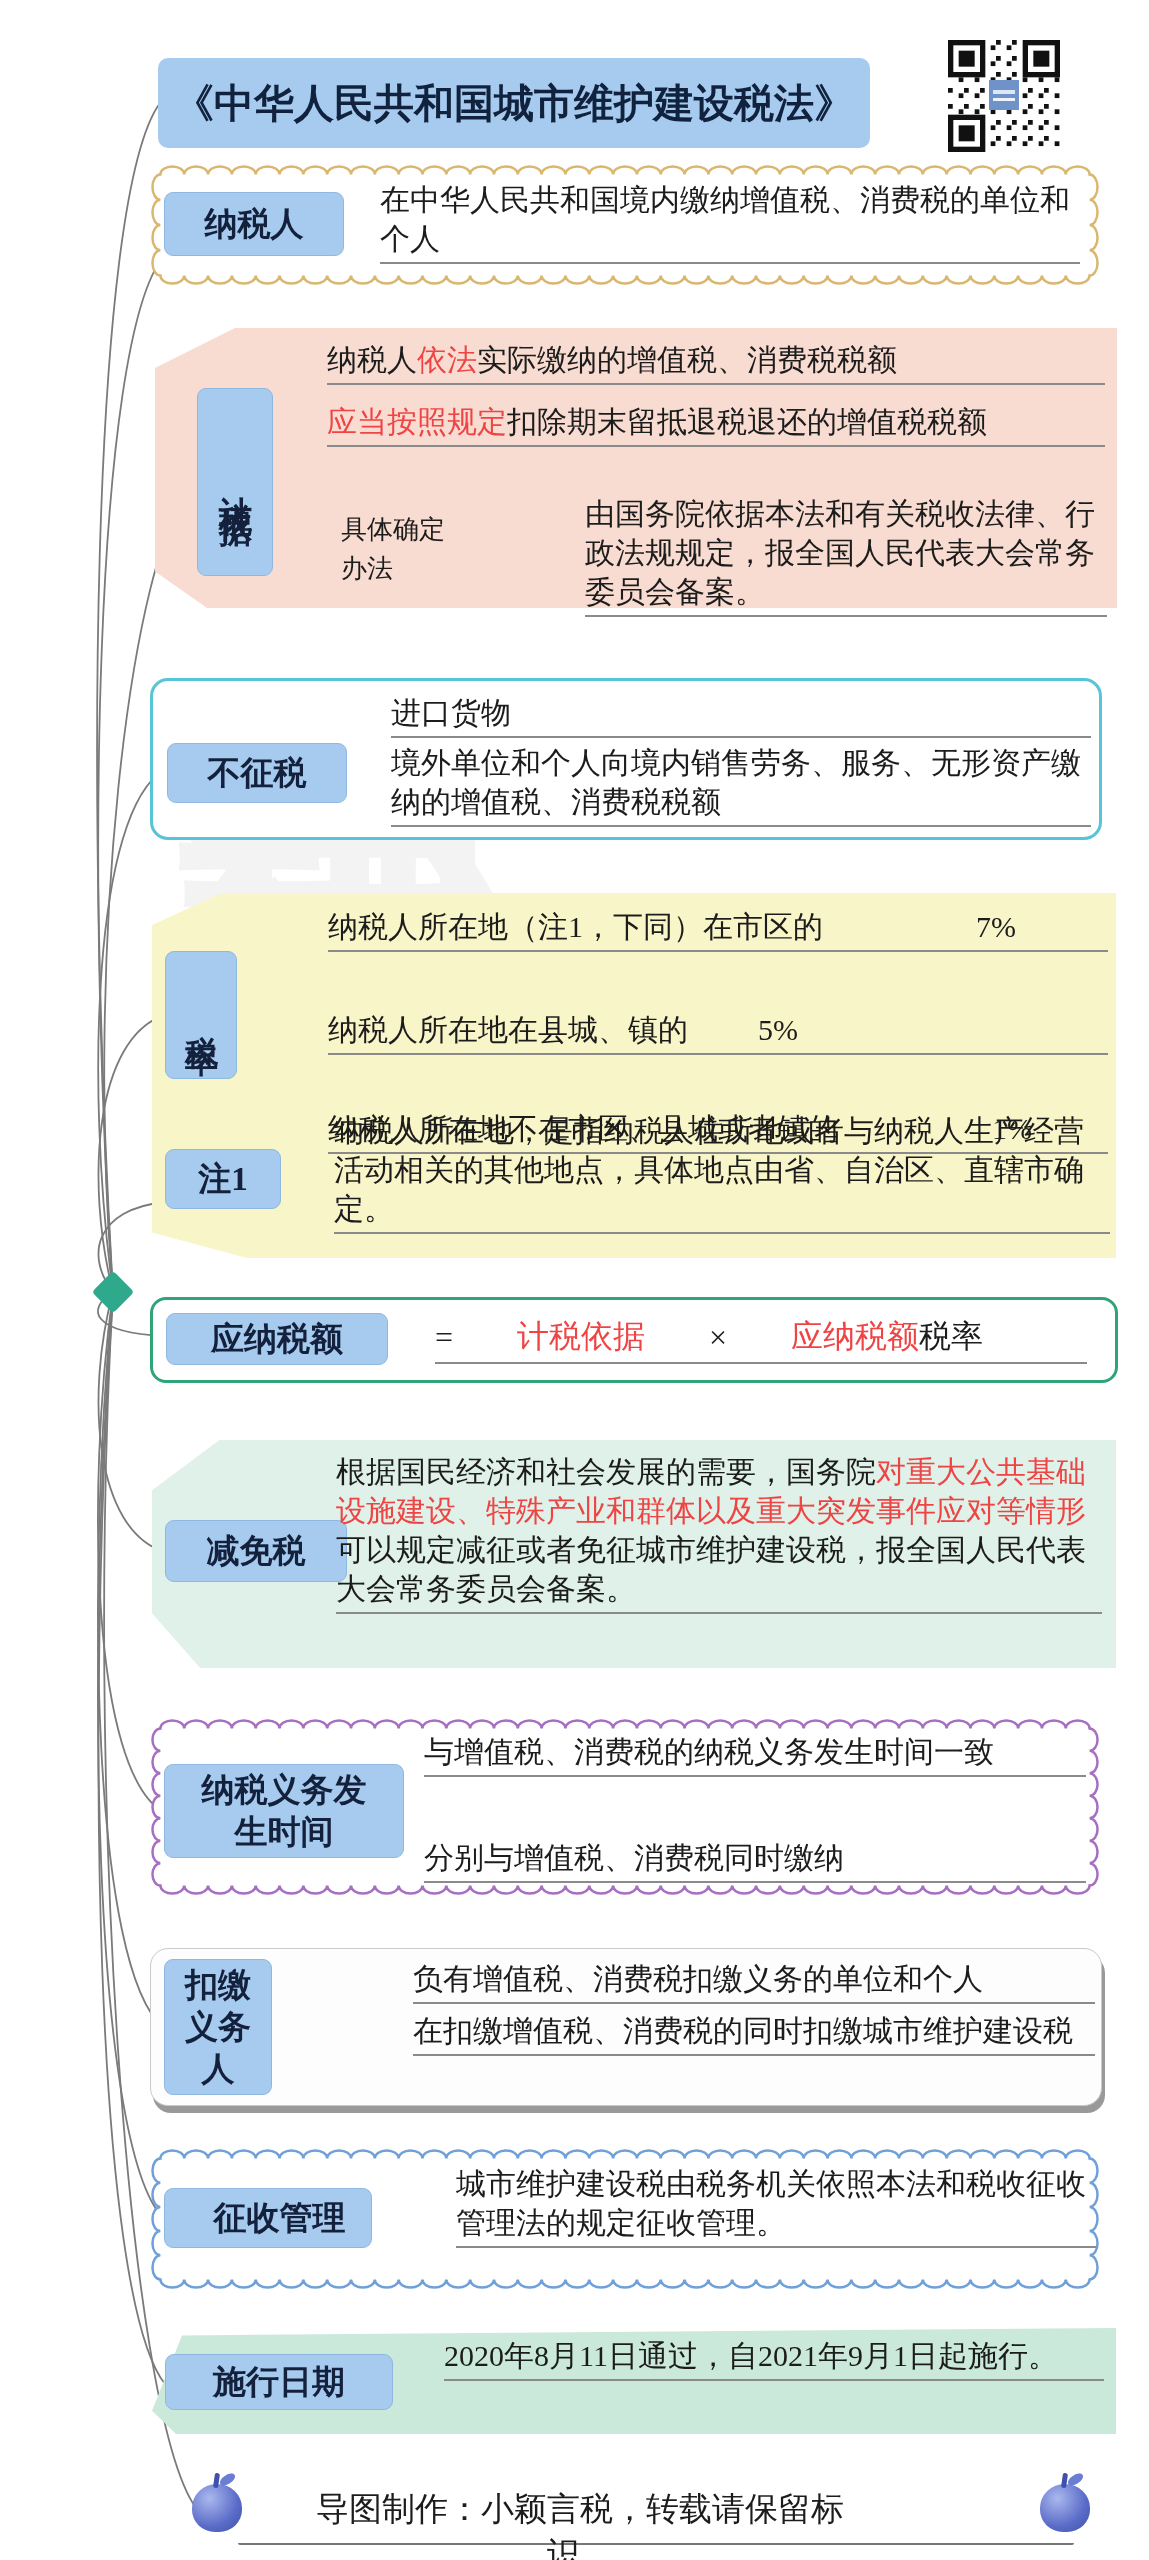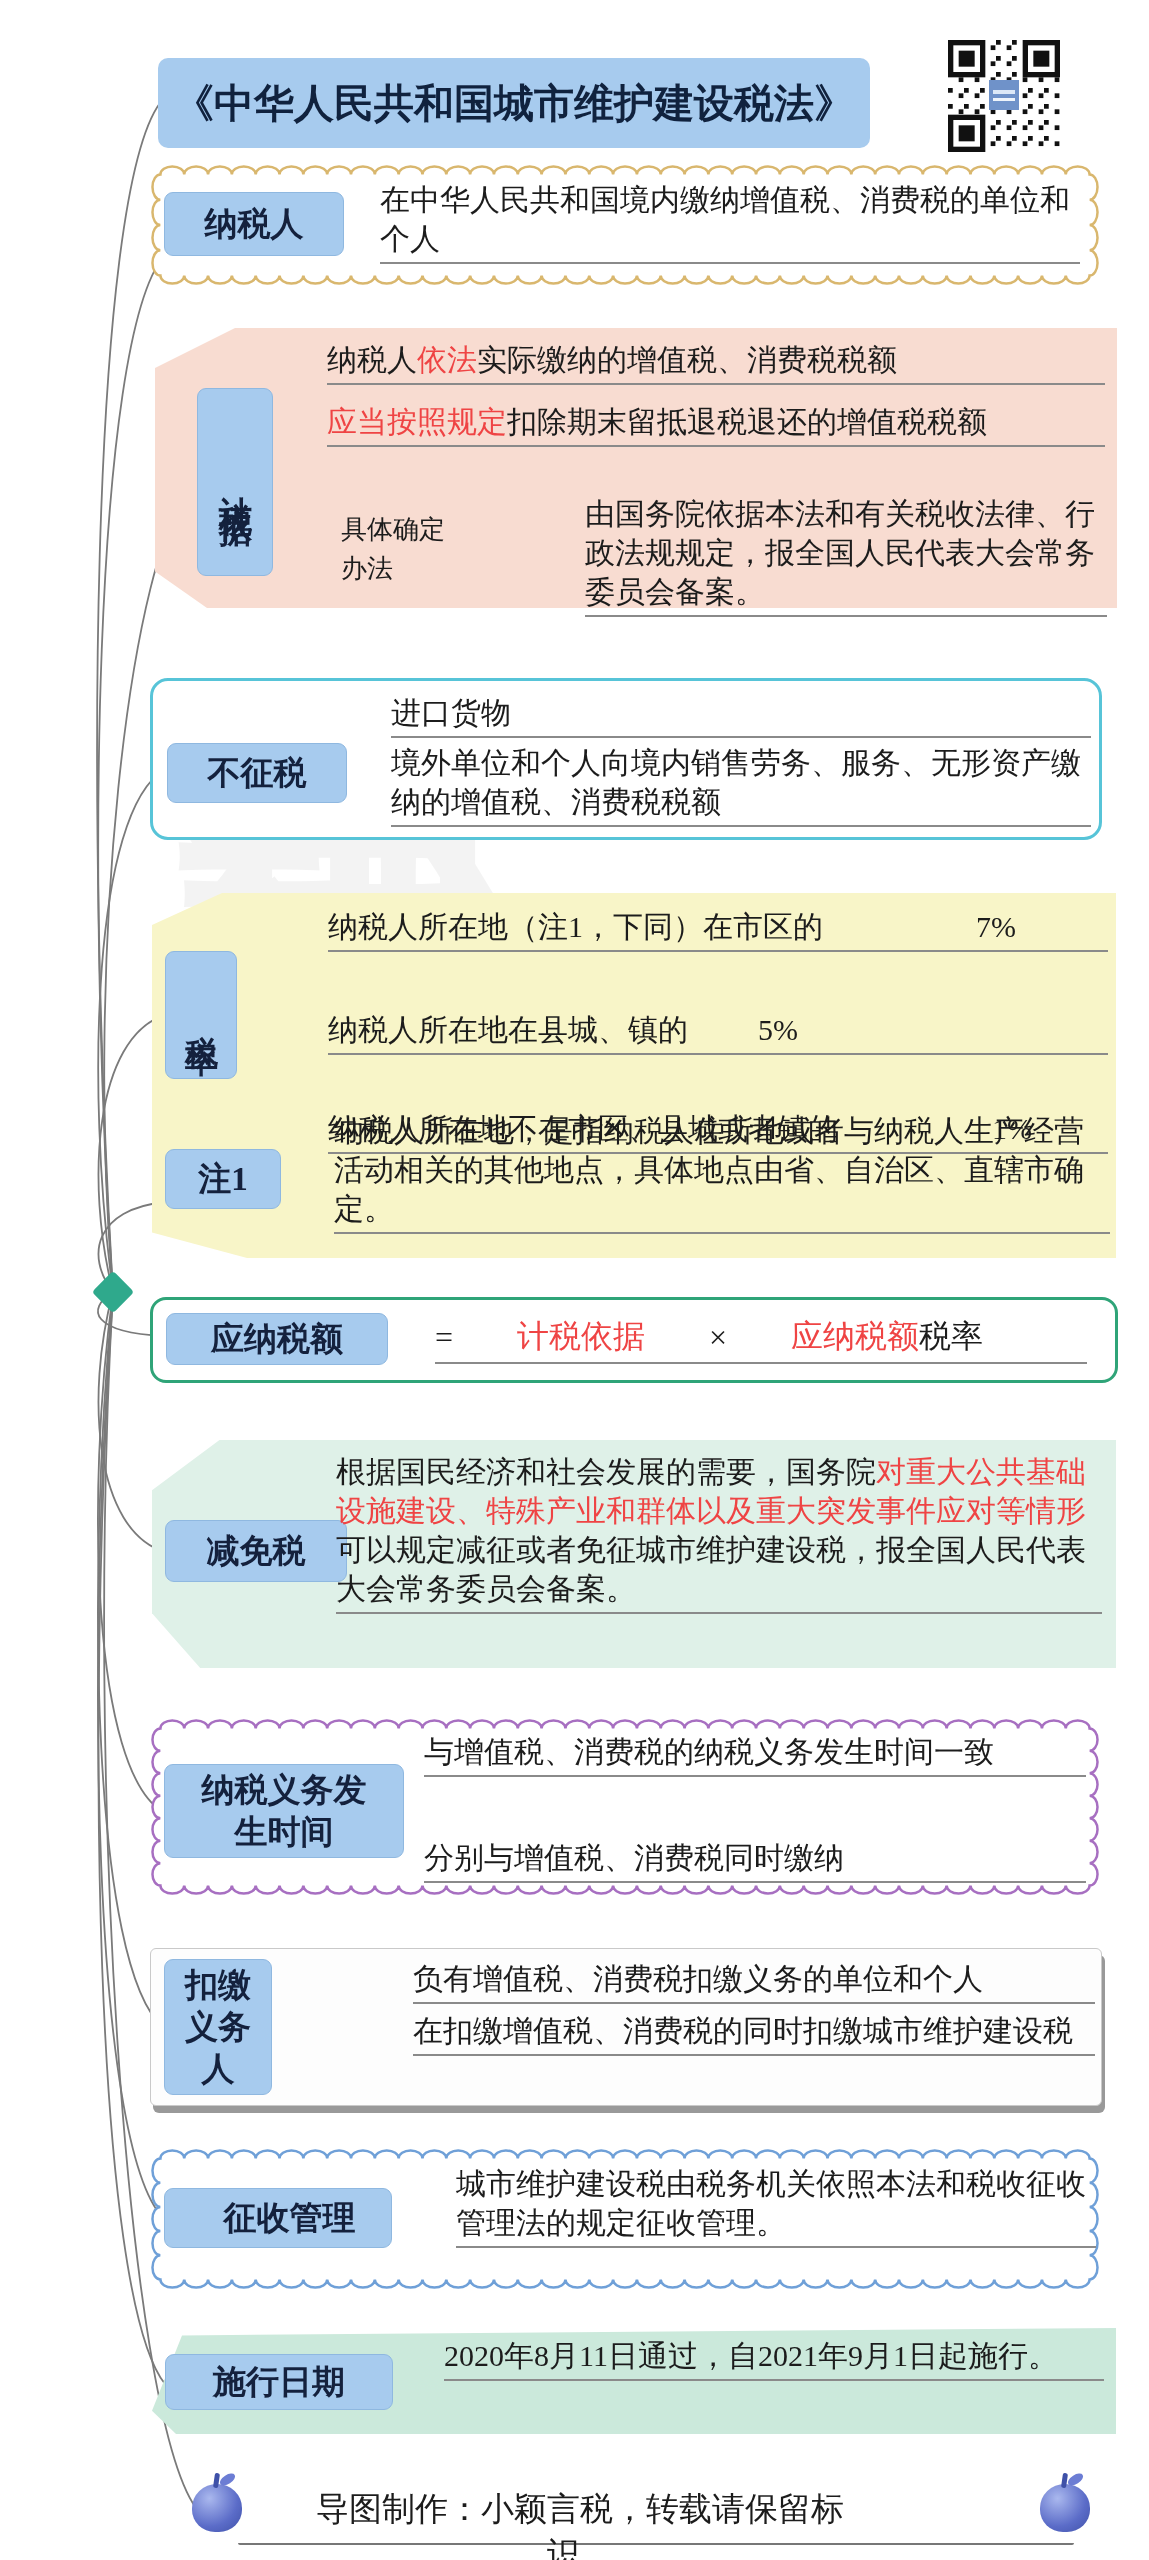--- a/index.html
+++ b/index.html
@@ -252,33 +252,33 @@
       <svg width="950" height="178" style="position: absolute; left: 0px; top: 0px; overflow: visible; pointer-events: none; z-index: 0;">
         <path d="M 10.399999999999999 10.399999999999999 a 11.912820512820513 7.92 0 0 1 23.825641025641026 0 a 11.912820512820513 7.92 0 0 1 23.825641025641026 0 a 11.912820512820513 7.92 0 0 1 23.825641025641026 0 a 11.912820512820513 7.92 0 0 1 23.825641025641026 0 a 11.912820512820513 7.92 0 0 1 23.825641025641026 0 a 11.912820512820513 7.92 0 0 1 23.825641025641026 0 a 11.912820512820513 7.92 0 0 1 23.825641025641026 0 a 11.912820512820513 7.92 0 0 1 23.825641025641026 0 a 11.912820512820513 7.92 0 0 1 23.825641025641026 0 a 11.912820512820513 7.92 0 0 1 23.825641025641026 0 a 11.912820512820513 7.92 0 0 1 23.825641025641026 0 a 11.912820512820513 7.92 0 0 1 23.825641025641026 0 a 11.912820512820513 7.92 0 0 1 23.825641025641026 0 a 11.912820512820513 7.92 0 0 1 23.825641025641026 0 a 11.912820512820513 7.92 0 0 1 23.825641025641026 0 a 11.912820512820513 7.92 0 0 1 23.825641025641026 0 a 11.912820512820513 7.92 0 0 1 23.825641025641026 0 a 11.912820512820513 7.92 0 0 1 23.825641025641026 0 a 11.912820512820513 7.92 0 0 1 23.825641025641026 0 a 11.912820512820513 7.92 0 0 1 23.825641025641026 0 a 11.912820512820513 7.92 0 0 1 23.825641025641026 0 a 11.912820512820513 7.92 0 0 1 23.825641025641026 0 a 11.912820512820513 7.92 0 0 1 23.825641025641026 0 a 11.912820512820513 7.92 0 0 1 23.825641025641026 0 a 11.912820512820513 7.92 0 0 1 23.825641025641026 0 a 11.912820512820513 7.92 0 0 1 23.825641025641026 0 a 11.912820512820513 7.92 0 0 1 23.825641025641026 0 a 11.912820512820513 7.92 0 0 1 23.825641025641026 0 a 11.912820512820513 7.92 0 0 1 23.825641025641026 0 a 11.912820512820513 7.92 0 0 1 23.825641025641026 0 a 11.912820512820513 7.92 0 0 1 23.825641025641026 0 a 11.912820512820513 7.92 0 0 1 23.825641025641026 0 a 11.912820512820513 7.92 0 0 1 23.825641025641026 0 a 11.912820512820513 7.92 0 0 1 23.825641025641026 0 a 11.912820512820513 7.92 0 0 1 23.825641025641026 0 a 11.912820512820513 7.92 0 0 1 23.825641025641026 0 a 11.912820512820513 7.92 0 0 1 23.825641025641026 0 a 11.912820512820513 7.92 0 0 1 23.825641025641026 0 a 11.912820512820513 7.92 0 0 1 23.825641025641026 0 a 7.92 11.228571428571428 0 0 1 0 22.457142857142856 a 7.92 11.228571428571428 0 0 1 0 22.457142857142856 a 7.92 11.228571428571428 0 0 1 0 22.457142857142856 a 7.92 11.228571428571428 0 0 1 0 22.457142857142856 a 7.92 11.228571428571428 0 0 1 0 22.457142857142856 a 7.92 11.228571428571428 0 0 1 0 22.457142857142856 a 7.92 11.228571428571428 0 0 1 0 22.457142857142856 a 11.912820512820513 7.92 0 0 1 -23.825641025641026 0 a 11.912820512820513 7.92 0 0 1 -23.825641025641026 0 a 11.912820512820513 7.92 0 0 1 -23.825641025641026 0 a 11.912820512820513 7.92 0 0 1 -23.825641025641026 0 a 11.912820512820513 7.92 0 0 1 -23.825641025641026 0 a 11.912820512820513 7.92 0 0 1 -23.825641025641026 0 a 11.912820512820513 7.92 0 0 1 -23.825641025641026 0 a 11.912820512820513 7.92 0 0 1 -23.825641025641026 0 a 11.912820512820513 7.92 0 0 1 -23.825641025641026 0 a 11.912820512820513 7.92 0 0 1 -23.825641025641026 0 a 11.912820512820513 7.92 0 0 1 -23.825641025641026 0 a 11.912820512820513 7.92 0 0 1 -23.825641025641026 0 a 11.912820512820513 7.92 0 0 1 -23.825641025641026 0 a 11.912820512820513 7.92 0 0 1 -23.825641025641026 0 a 11.912820512820513 7.92 0 0 1 -23.825641025641026 0 a 11.912820512820513 7.92 0 0 1 -23.825641025641026 0 a 11.912820512820513 7.92 0 0 1 -23.825641025641026 0 a 11.912820512820513 7.92 0 0 1 -23.825641025641026 0 a 11.912820512820513 7.92 0 0 1 -23.825641025641026 0 a 11.912820512820513 7.92 0 0 1 -23.825641025641026 0 a 11.912820512820513 7.92 0 0 1 -23.825641025641026 0 a 11.912820512820513 7.92 0 0 1 -23.825641025641026 0 a 11.912820512820513 7.92 0 0 1 -23.825641025641026 0 a 11.912820512820513 7.92 0 0 1 -23.825641025641026 0 a 11.912820512820513 7.92 0 0 1 -23.825641025641026 0 a 11.912820512820513 7.92 0 0 1 -23.825641025641026 0 a 11.912820512820513 7.92 0 0 1 -23.825641025641026 0 a 11.912820512820513 7.92 0 0 1 -23.825641025641026 0 a 11.912820512820513 7.92 0 0 1 -23.825641025641026 0 a 11.912820512820513 7.92 0 0 1 -23.825641025641026 0 a 11.912820512820513 7.92 0 0 1 -23.825641025641026 0 a 11.912820512820513 7.92 0 0 1 -23.825641025641026 0 a 11.912820512820513 7.92 0 0 1 -23.825641025641026 0 a 11.912820512820513 7.92 0 0 1 -23.825641025641026 0 a 11.912820512820513 7.92 0 0 1 -23.825641025641026 0 a 11.912820512820513 7.92 0 0 1 -23.825641025641026 0 a 11.912820512820513 7.92 0 0 1 -23.825641025641026 0 a 11.912820512820513 7.92 0 0 1 -23.825641025641026 0 a 11.912820512820513 7.92 0 0 1 -23.825641025641026 0 a 7.92 11.228571428571428 0 0 1 0 -22.457142857142856 a 7.92 11.228571428571428 0 0 1 0 -22.457142857142856 a 7.92 11.228571428571428 0 0 1 0 -22.457142857142856 a 7.92 11.228571428571428 0 0 1 0 -22.457142857142856 a 7.92 11.228571428571428 0 0 1 0 -22.457142857142856 a 7.92 11.228571428571428 0 0 1 0 -22.457142857142856 a 7.92 11.228571428571428 0 0 1 0 -22.457142857142856 Z" fill="#ffffff" stroke="#a76fc1" stroke-width="2.5"></path>
       </svg>
     <div class="node-label wrap2" style="left:14px;top:46px;width:240px;height:94px;">
       <span style="word-break:break-all;width:176px;display:block;">纳税义务发生时间</span>
     </div>
     <div class="item" style="left:274px;top:14px;width:662px;">与增值税、消费税的纳税义务发生时间一致</div>
     <div class="item" style="left:274px;top:120px;width:662px;">分别与增值税、消费税同时缴纳</div>
   </div>
 
-  <div class="section card" id="sec-withholding" style="left:150px;top:1948px;width:950px;height:156px;">
+  <div class="section card" id="sec-withholding" style="left:150px;top:1948px;width:950px;height:156px;border-radius:18px;">
     <div class="node-label" style="left:13px;top:10px;width:108px;height:136px;">
       <span style="word-break:break-all;width:70px;display:block;line-height:42px;">扣缴义务人</span>
     </div>
     <div class="item" style="left:262px;top:10px;width:682px;">负有增值税、消费税扣缴义务的单位和个人</div>
     <div class="item" style="left:262px;top:62px;width:682px;">在扣缴增值税、消费税的同时扣缴城市维护建设税</div>
   </div>
 
   <div class="section" id="sec-admin" style="left:150px;top:2148px;width:950px;height:142px;">
       <svg width="950" height="142" style="position: absolute; left: 0px; top: 0px; overflow: visible; pointer-events: none; z-index: 0;">
         <path d="M 10.399999999999999 10.399999999999999 a 11.912820512820513 7.92 0 0 1 23.825641025641026 0 a 11.912820512820513 7.92 0 0 1 23.825641025641026 0 a 11.912820512820513 7.92 0 0 1 23.825641025641026 0 a 11.912820512820513 7.92 0 0 1 23.825641025641026 0 a 11.912820512820513 7.92 0 0 1 23.825641025641026 0 a 11.912820512820513 7.92 0 0 1 23.825641025641026 0 a 11.912820512820513 7.92 0 0 1 23.825641025641026 0 a 11.912820512820513 7.92 0 0 1 23.825641025641026 0 a 11.912820512820513 7.92 0 0 1 23.825641025641026 0 a 11.912820512820513 7.92 0 0 1 23.825641025641026 0 a 11.912820512820513 7.92 0 0 1 23.825641025641026 0 a 11.912820512820513 7.92 0 0 1 23.825641025641026 0 a 11.912820512820513 7.92 0 0 1 23.825641025641026 0 a 11.912820512820513 7.92 0 0 1 23.825641025641026 0 a 11.912820512820513 7.92 0 0 1 23.825641025641026 0 a 11.912820512820513 7.92 0 0 1 23.825641025641026 0 a 11.912820512820513 7.92 0 0 1 23.825641025641026 0 a 11.912820512820513 7.92 0 0 1 23.825641025641026 0 a 11.912820512820513 7.92 0 0 1 23.825641025641026 0 a 11.912820512820513 7.92 0 0 1 23.825641025641026 0 a 11.912820512820513 7.92 0 0 1 23.825641025641026 0 a 11.912820512820513 7.92 0 0 1 23.825641025641026 0 a 11.912820512820513 7.92 0 0 1 23.825641025641026 0 a 11.912820512820513 7.92 0 0 1 23.825641025641026 0 a 11.912820512820513 7.92 0 0 1 23.825641025641026 0 a 11.912820512820513 7.92 0 0 1 23.825641025641026 0 a 11.912820512820513 7.92 0 0 1 23.825641025641026 0 a 11.912820512820513 7.92 0 0 1 23.825641025641026 0 a 11.912820512820513 7.92 0 0 1 23.825641025641026 0 a 11.912820512820513 7.92 0 0 1 23.825641025641026 0 a 11.912820512820513 7.92 0 0 1 23.825641025641026 0 a 11.912820512820513 7.92 0 0 1 23.825641025641026 0 a 11.912820512820513 7.92 0 0 1 23.825641025641026 0 a 11.912820512820513 7.92 0 0 1 23.825641025641026 0 a 11.912820512820513 7.92 0 0 1 23.825641025641026 0 a 11.912820512820513 7.92 0 0 1 23.825641025641026 0 a 11.912820512820513 7.92 0 0 1 23.825641025641026 0 a 11.912820512820513 7.92 0 0 1 23.825641025641026 0 a 11.912820512820513 7.92 0 0 1 23.825641025641026 0 a 7.92 12.120000000000001 0 0 1 0 24.240000000000002 a 7.92 12.120000000000001 0 0 1 0 24.240000000000002 a 7.92 12.120000000000001 0 0 1 0 24.240000000000002 a 7.92 12.120000000000001 0 0 1 0 24.240000000000002 a 7.92 12.120000000000001 0 0 1 0 24.240000000000002 a 11.912820512820513 7.92 0 0 1 -23.825641025641026 0 a 11.912820512820513 7.92 0 0 1 -23.825641025641026 0 a 11.912820512820513 7.92 0 0 1 -23.825641025641026 0 a 11.912820512820513 7.92 0 0 1 -23.825641025641026 0 a 11.912820512820513 7.92 0 0 1 -23.825641025641026 0 a 11.912820512820513 7.92 0 0 1 -23.825641025641026 0 a 11.912820512820513 7.92 0 0 1 -23.825641025641026 0 a 11.912820512820513 7.92 0 0 1 -23.825641025641026 0 a 11.912820512820513 7.92 0 0 1 -23.825641025641026 0 a 11.912820512820513 7.92 0 0 1 -23.825641025641026 0 a 11.912820512820513 7.92 0 0 1 -23.825641025641026 0 a 11.912820512820513 7.92 0 0 1 -23.825641025641026 0 a 11.912820512820513 7.92 0 0 1 -23.825641025641026 0 a 11.912820512820513 7.92 0 0 1 -23.825641025641026 0 a 11.912820512820513 7.92 0 0 1 -23.825641025641026 0 a 11.912820512820513 7.92 0 0 1 -23.825641025641026 0 a 11.912820512820513 7.92 0 0 1 -23.825641025641026 0 a 11.912820512820513 7.92 0 0 1 -23.825641025641026 0 a 11.912820512820513 7.92 0 0 1 -23.825641025641026 0 a 11.912820512820513 7.92 0 0 1 -23.825641025641026 0 a 11.912820512820513 7.92 0 0 1 -23.825641025641026 0 a 11.912820512820513 7.92 0 0 1 -23.825641025641026 0 a 11.912820512820513 7.92 0 0 1 -23.825641025641026 0 a 11.912820512820513 7.92 0 0 1 -23.825641025641026 0 a 11.912820512820513 7.92 0 0 1 -23.825641025641026 0 a 11.912820512820513 7.92 0 0 1 -23.825641025641026 0 a 11.912820512820513 7.92 0 0 1 -23.825641025641026 0 a 11.912820512820513 7.92 0 0 1 -23.825641025641026 0 a 11.912820512820513 7.92 0 0 1 -23.825641025641026 0 a 11.912820512820513 7.92 0 0 1 -23.825641025641026 0 a 11.912820512820513 7.92 0 0 1 -23.825641025641026 0 a 11.912820512820513 7.92 0 0 1 -23.825641025641026 0 a 11.912820512820513 7.92 0 0 1 -23.825641025641026 0 a 11.912820512820513 7.92 0 0 1 -23.825641025641026 0 a 11.912820512820513 7.92 0 0 1 -23.825641025641026 0 a 11.912820512820513 7.92 0 0 1 -23.825641025641026 0 a 11.912820512820513 7.92 0 0 1 -23.825641025641026 0 a 11.912820512820513 7.92 0 0 1 -23.825641025641026 0 a 11.912820512820513 7.92 0 0 1 -23.825641025641026 0 a 7.92 12.120000000000001 0 0 1 0 -24.240000000000002 a 7.92 12.120000000000001 0 0 1 0 -24.240000000000002 a 7.92 12.120000000000001 0 0 1 0 -24.240000000000002 a 7.92 12.120000000000001 0 0 1 0 -24.240000000000002 a 7.92 12.120000000000001 0 0 1 0 -24.240000000000002 Z" fill="#ffffff" stroke="#6fa0d8" stroke-width="2.5"></path>
       </svg>
-    <div class="node-label" style="left:14px;top:40px;width:228px;height:60px;padding-left:23px;">
+    <div class="node-label" style="left:14px;top:40px;width:208px;height:60px;padding-left:23px;">
       <span>征收管理</span>
     </div>
     <div class="item" style="left:306px;top:16px;width:640px;">城市维护建设税由税务机关依照本法和税收征收管理法的规定征收管理。</div>
   </div>
 
   <div class="section" id="sec-effective" style="left:152px;top:2328px;width:964px;height:106px;">
     <div class="fill-shape mint2"></div>
     <div class="node-label" style="left:13px;top:26px;width:228px;height:56px;">
       <span>施行日期</span>
     </div>

